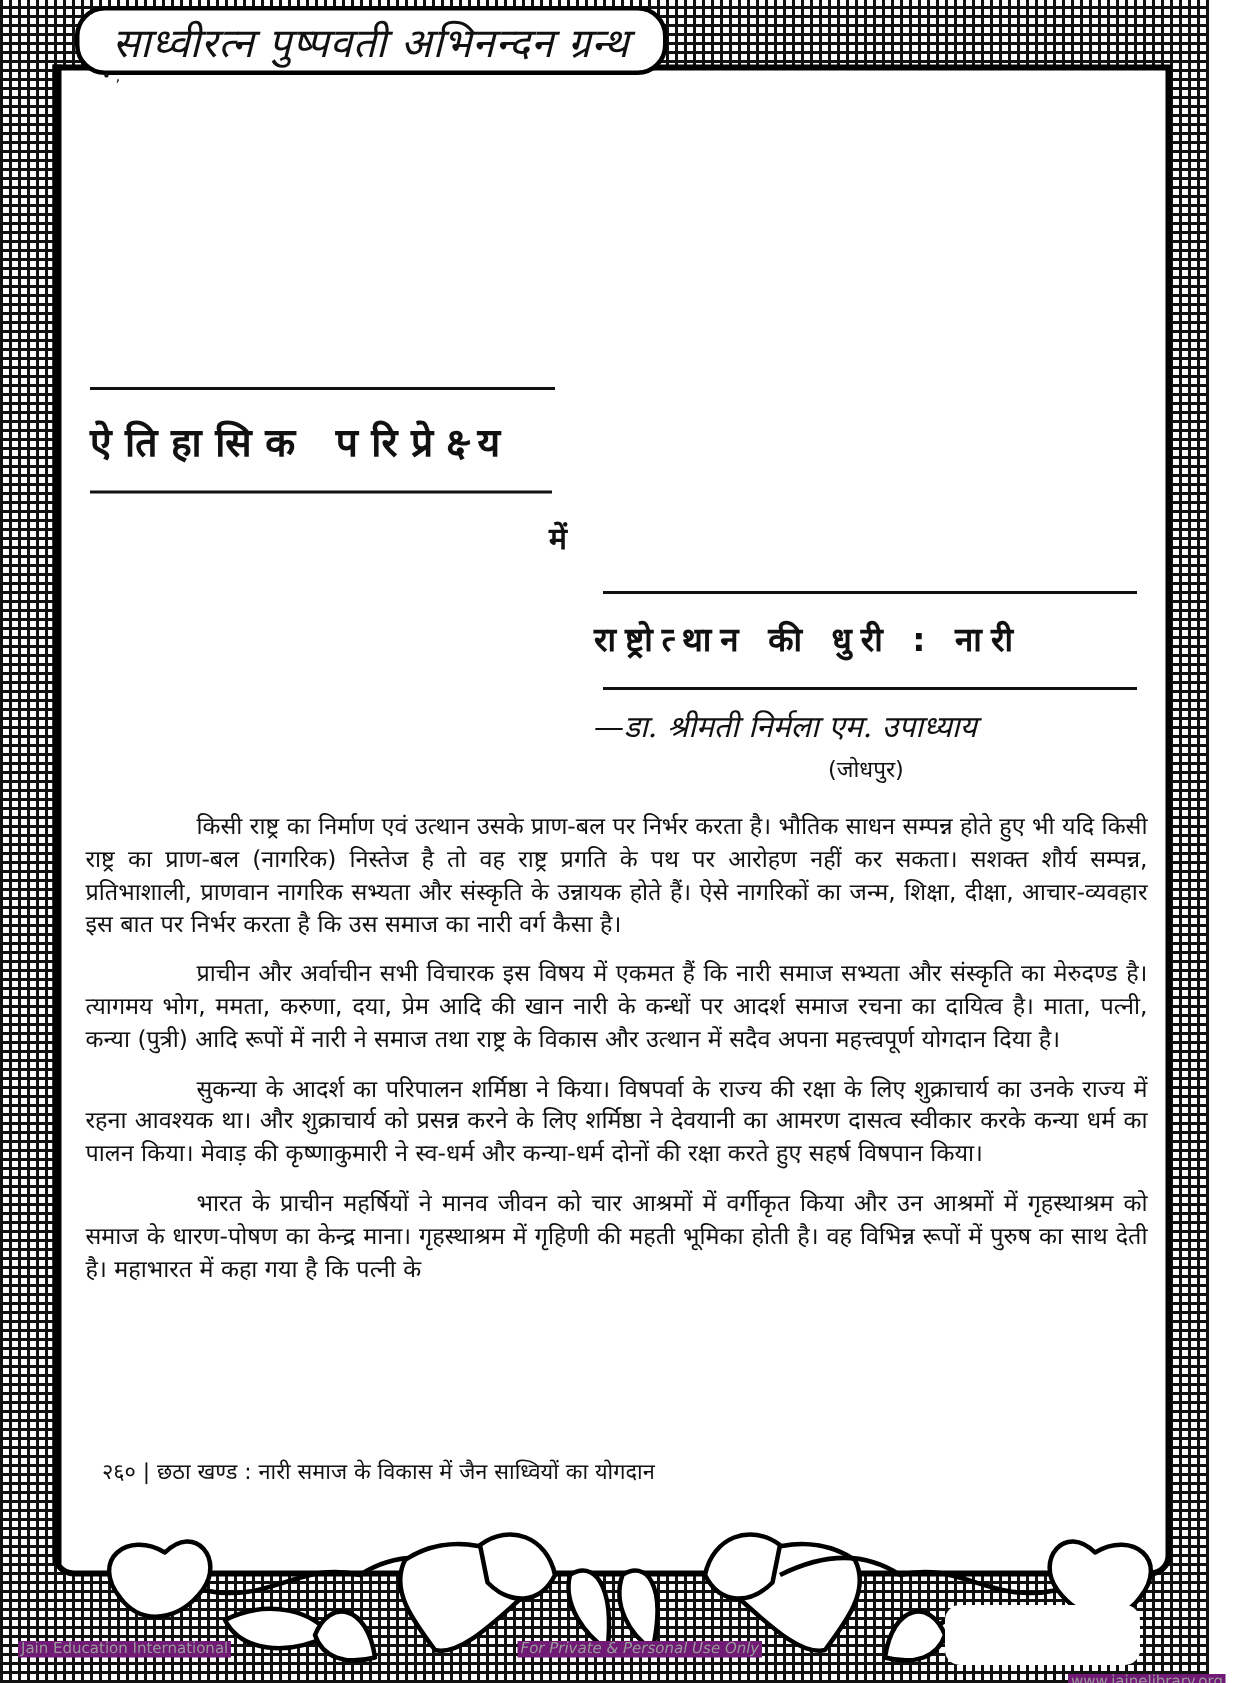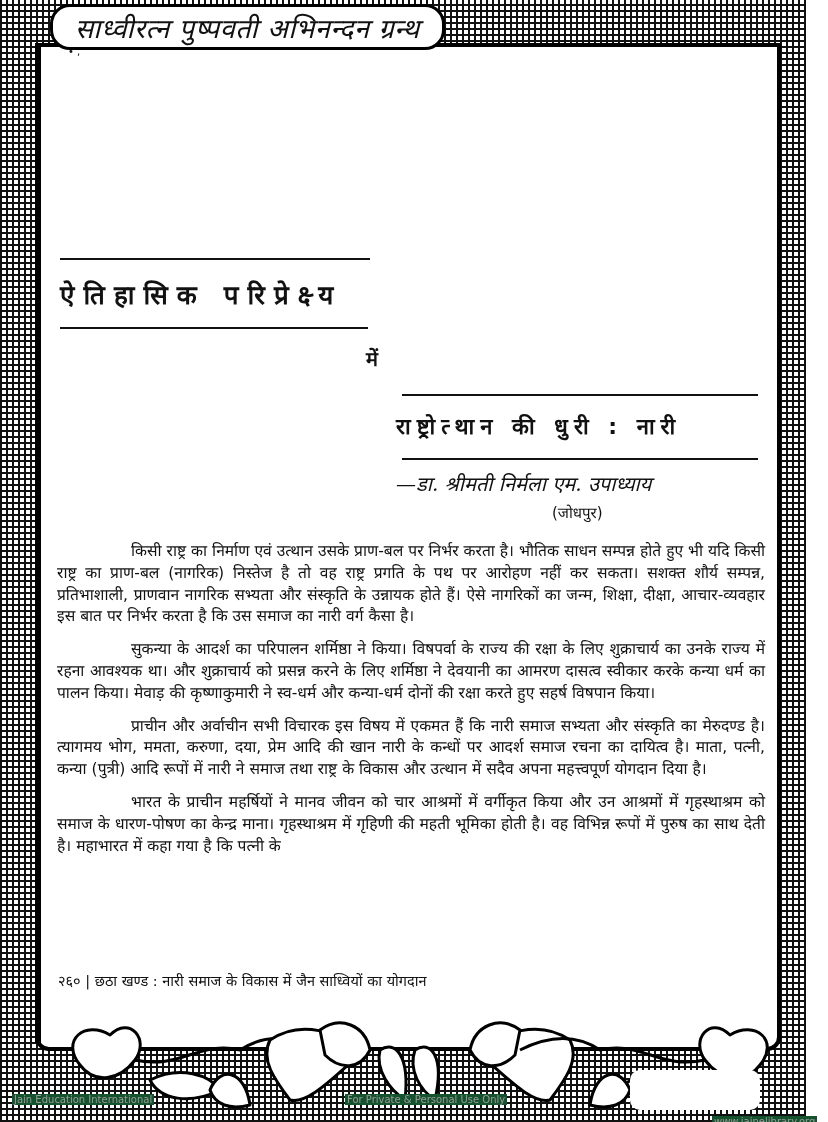--- a/index.html
+++ b/index.html
@@ -39,26 +39,26 @@
   .title1 { position:absolute; left:60px; top:276px; font-size:26px; font-weight:bold; letter-spacing:9px; white-space:nowrap; }
   .mein   { position:absolute; left:366px; top:345px; font-size:20px; font-weight:bold; }
   .title2 { position:absolute; left:396px; top:410px; font-size:22px; font-weight:bold; letter-spacing:6px; white-space:nowrap; }
   .author { position:absolute; left:396px; top:470px; font-family:"DejaVu Serif", serif; font-style:italic; font-size:20px; white-space:nowrap; }
   .place  { position:absolute; left:552px; top:502px; font-size:15px; }
 
   
   .body { position:absolute; left:57px; top:541px; width:712px; font-size:15.6px; line-height:21.8px; }
   .body p { margin:0 4px 11px 0; text-indent:74px; text-align:justify; }
 
-  .footer { position:absolute; left:58px; top:970px; font-size:14.5px; white-space:nowrap; }
+  .footer { position:absolute; left:68px; top:970px; font-size:14.5px; white-space:nowrap; }
 
   
   .ornament { position:absolute; left:40px; top:1010px; width:760px; height:100px; }
 
-  .watermark { position:absolute; top:1094px; font-size:10px; color:#9a9a9a; background:#14532d; padding:0 2px; white-space:nowrap; }
+  .watermark { position:absolute; top:1094px; font-size:10px; color:#9a9a9a; background:#701a75; padding:0 2px; white-space:nowrap; }
   .wm-right-box { position:absolute; left:630px; top:1070px; width:130px; height:40px; background:#fff; border-radius:10px; }
 </style>
 </head>
 <body>
 
 <div class="frame"></div>
 <div class="panel"></div>
 
 <div class="banner">
   <span>साध्वीरत्न पुष्पवती अभिनन्दन ग्रन्थ</span>
@@ -70,22 +70,22 @@
 <div class="rule" style="left:60px; top:327px; width:308px;"></div>
 <div class="mein">में</div>
 <div class="rule" style="left:402px; top:394px; width:356px;"></div>
 <div class="title2">राष्ट्रोत्थान की धुरी : नारी</div>
 <div class="rule" style="left:402px; top:458px; width:356px;"></div>
 <div class="author">—डा. श्रीमती निर्मला एम. उपाध्याय</div>
 <div class="place">(जोधपुर)</div>
 
 <div class="body">
   <p>किसी राष्ट्र का निर्माण एवं उत्थान उसके प्राण-बल पर निर्भर करता है। भौतिक साधन सम्पन्न होते हुए भी यदि किसी राष्ट्र का प्राण-बल (नागरिक) निस्तेज है तो वह राष्ट्र प्रगति के पथ पर आरोहण नहीं कर सकता। सशक्त शौर्य सम्पन्न, प्रतिभाशाली, प्राणवान नागरिक सभ्यता और संस्कृति के उन्नायक होते हैं। ऐसे नागरिकों का जन्म, शिक्षा, दीक्षा, आचार-व्यवहार इस बात पर निर्भर करता है कि उस समाज का नारी वर्ग कैसा है।</p>
+  <p>प्राचीन और अर्वाचीन सभी विचारक इस विषय में एकमत हैं कि नारी समाज सभ्यता और संस्कृति का मेरुदण्ड है। त्यागमय भोग, ममता, करुणा, दया, प्रेम आदि की खान नारी के कन्धों पर आदर्श समाज रचना का दायित्व है। माता, पत्नी, कन्या (पुत्री) आदि रूपों में नारी ने समाज तथा राष्ट्र के विकास और उत्थान में सदैव अपना महत्त्वपूर्ण योगदान दिया है।</p>
   <p>सुकन्या के आदर्श का परिपालन शर्मिष्ठा ने किया। विषपर्वा के राज्य की रक्षा के लिए शुक्राचार्य का उनके राज्य में रहना आवश्यक था। और शुक्राचार्य को प्रसन्न करने के लिए शर्मिष्ठा ने देवयानी का आमरण दासत्व स्वीकार करके कन्या धर्म का पालन किया। मेवाड़ की कृष्णाकुमारी ने स्व-धर्म और कन्या-धर्म दोनों की रक्षा करते हुए सहर्ष विषपान किया।</p>
-  <p>प्राचीन और अर्वाचीन सभी विचारक इस विषय में एकमत हैं कि नारी समाज सभ्यता और संस्कृति का मेरुदण्ड है। त्यागमय भोग, ममता, करुणा, दया, प्रेम आदि की खान नारी के कन्धों पर आदर्श समाज रचना का दायित्व है। माता, पत्नी, कन्या (पुत्री) आदि रूपों में नारी ने समाज तथा राष्ट्र के विकास और उत्थान में सदैव अपना महत्त्वपूर्ण योगदान दिया है।</p>
   <p>भारत के प्राचीन महर्षियों ने मानव जीवन को चार आश्रमों में वर्गीकृत किया और उन आश्रमों में गृहस्थाश्रम को समाज के धारण-पोषण का केन्द्र माना। गृहस्थाश्रम में गृहिणी की महती भूमिका होती है। वह विभिन्न रूपों में पुरुष का साथ देती है। महाभारत में कहा गया है कि पत्नी के</p>
 </div>
 
 <div class="footer">
   <span>२६०</span>
   <span>|</span>
   <span>छठा खण्ड : नारी समाज के विकास में जैन साध्वियों का योगदान</span>
 </div>
 
 <svg class="ornament" viewBox="0 0 760 100">
@@ -102,14 +102,14 @@
     <path d="M480 20 C460 5 435 15 430 40 C440 60 460 60 475 45Z"></path>
     <path d="M665 50 C620 60 600 30 560 40 C530 20 500 30 480 40" fill="none"></path>
     <path d="M650 70 C620 55 590 65 580 80 C610 95 640 90 650 70Z"></path>
     <path d="M590 80 C580 55 555 60 550 95 C570 100 585 95 590 80Z"></path>
     <path d="M720 55 C740 30 715 10 690 25 C670 5 650 30 665 50 C680 70 705 75 720 55Z"></path>
   </g>
 </svg>
 
 <div class="wm-right-box"></div>
 <div class="watermark" style="left:12px;">Jain Education International</div>
-<div class="watermark" style="left:345px;">For Private &amp; Personal Use Only</div>
+<div class="watermark" style="left:345px;font-style:italic;">For Private &amp; Personal Use Only</div>
 <div class="watermark" style="left:712px;margin-top:22px;">www.jainelibrary.org</div>
 
 </body></html>

